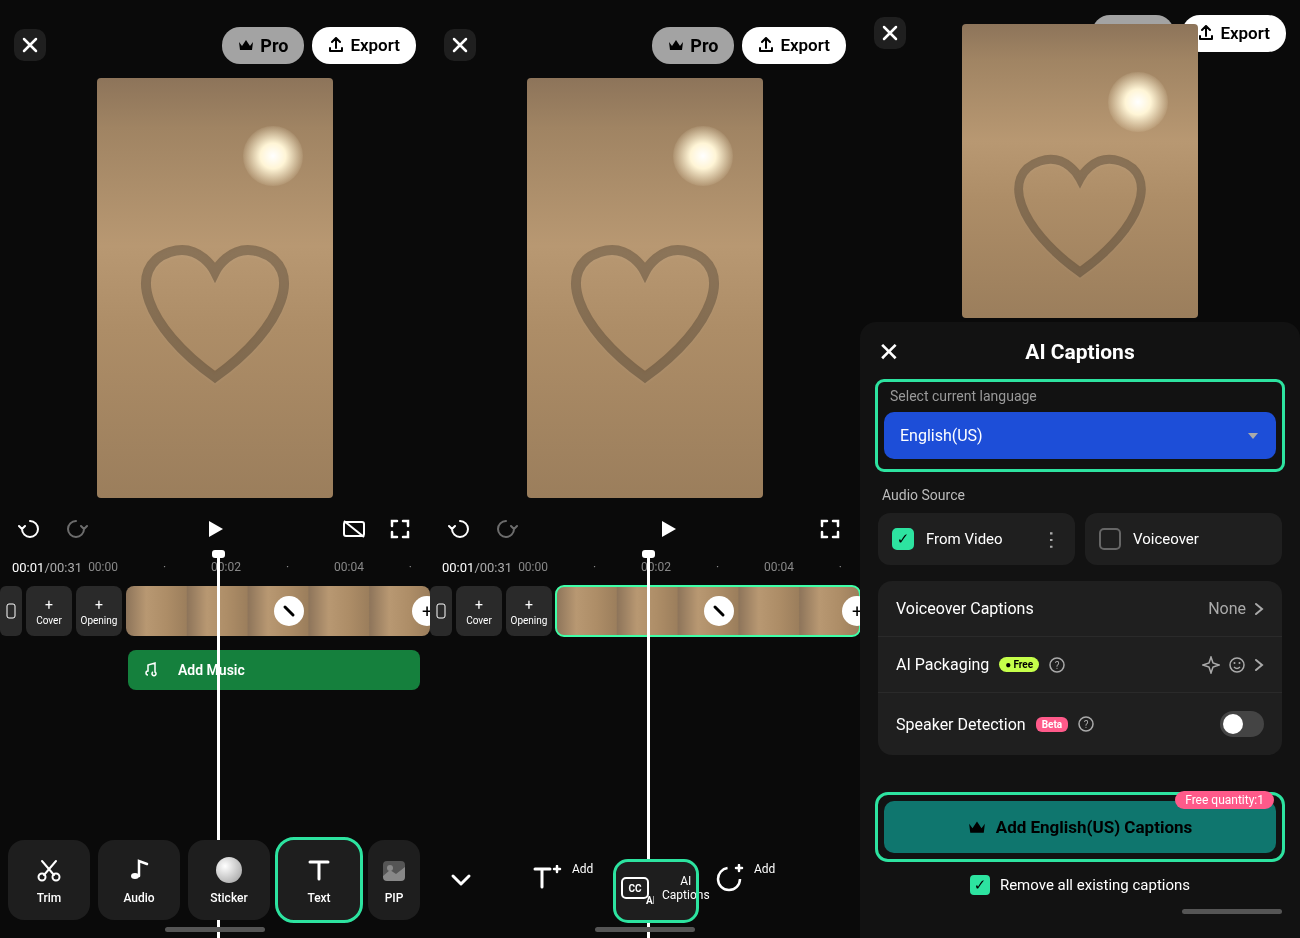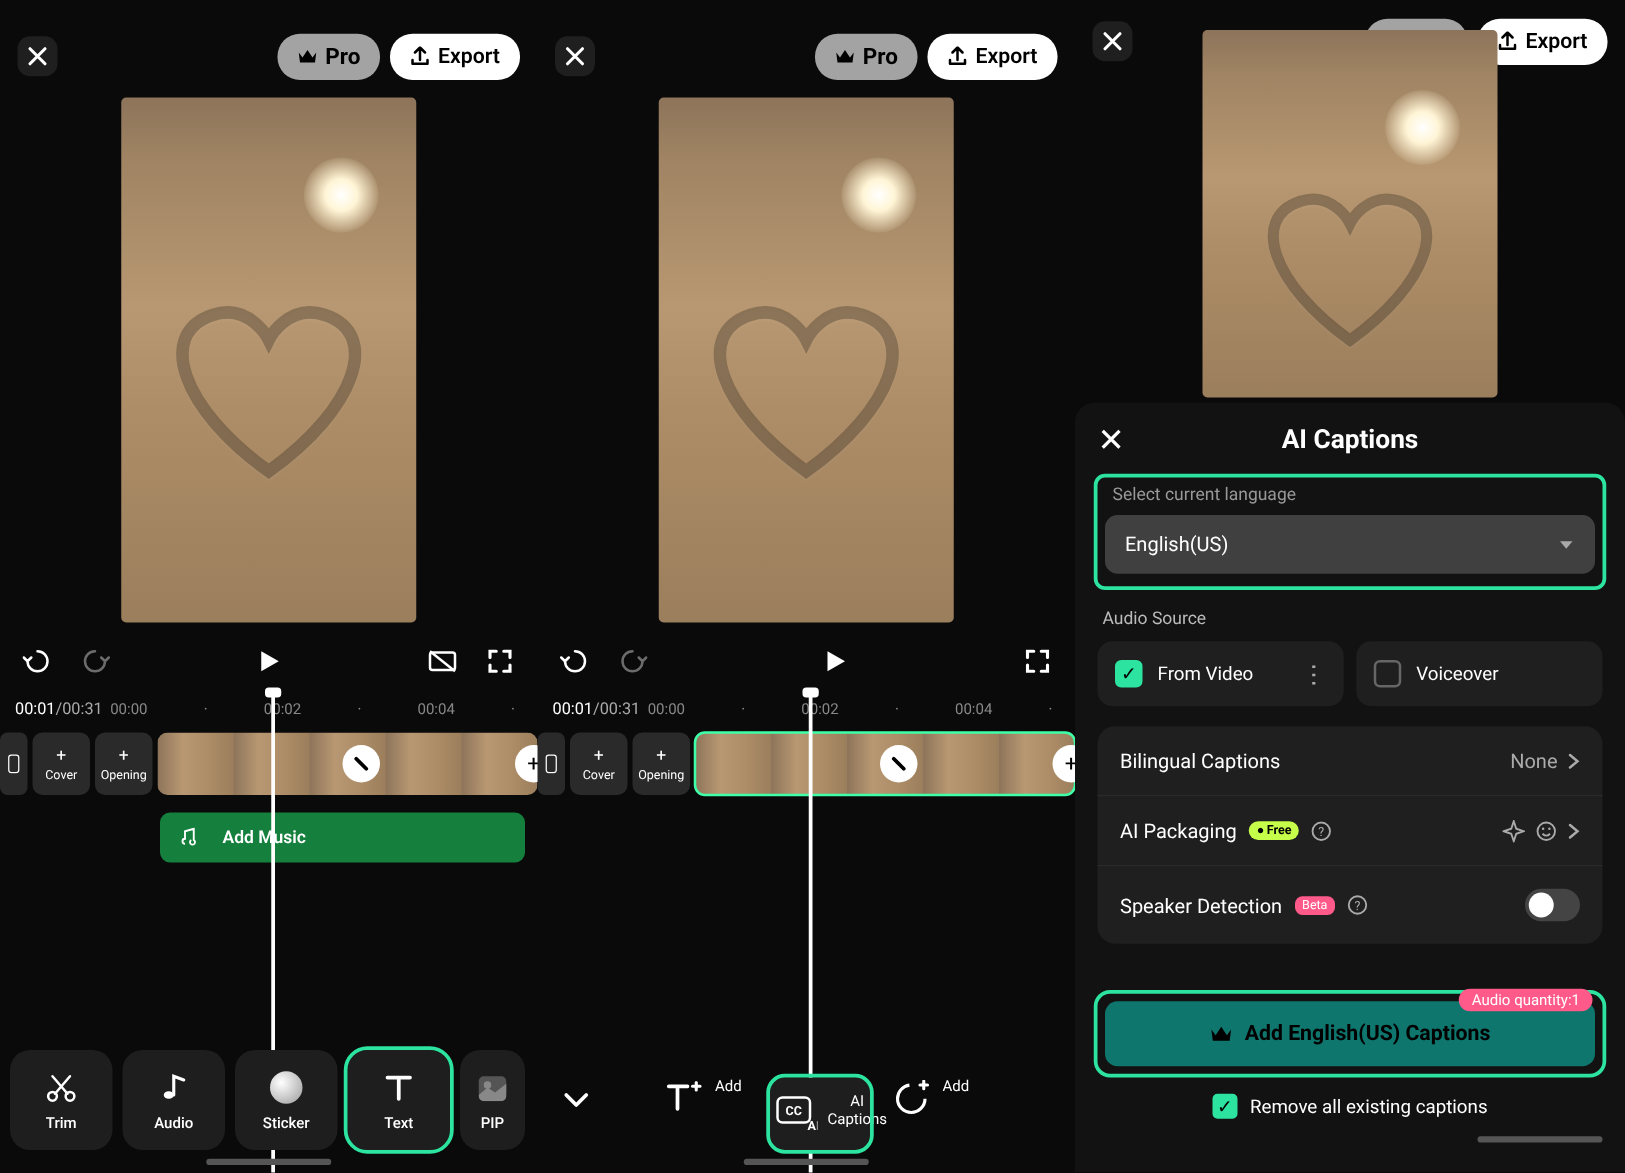--- a/index.html
+++ b/index.html
@@ -291,21 +291,21 @@
     outline: 3px solid #2de3a0;
     border-radius: 6px;
     padding: 6px 6px 10px 6px;
   }
   .lbl {
     color:#999;
     font-size:14px;
     padding: 0 6px 8px 6px;
   }
   .select {
-    background:#404040;
+    background:#1d4ed8;
     border-radius: 10px;
     padding: 14px 16px;
     font-size: 16px;
     display:flex; justify-content:space-between; align-items:center;
   }
   .section-lbl { color:#bbb; font-size:14px; margin: 18px 0 10px 4px; }
   .chipr { display:flex; gap:10px; }
   .chip {
     flex:1;
     background:#1f1f1f;
@@ -325,21 +325,21 @@
   }
   .opt-row {
     padding: 18px;
     display:flex; align-items:center; gap:10px;
     font-size:16px;
     border-bottom: 1px solid #2a2a2a;
   }
   .opt-row:last-child { border-bottom:none; }
   .opt-row .rv { margin-left:auto; color:#aaa; display:flex; gap:8px; align-items:center; }
   .badge-free { background:#c5ff4a; color:#000; font-weight:700; font-size:10px; padding:2px 6px; border-radius:8px; display:flex; align-items:center; gap:2px;}
-  .badge-beta { background:#ff5a8a; color:#fff; font-weight:400; font-size:10px; padding:2px 6px; border-radius:6px; }
+  .badge-beta { background:#ff5a8a; color:#fff; font-weight:700; font-size:10px; padding:2px 6px; border-radius:6px; }
   .toggle {
     margin-left:auto;
     width:44px; height:26px; background:#444; border-radius:13px; position:relative;
   }
   .toggle::after { content:''; position:absolute; width:20px; height:20px; background:#fff; border-radius:50%; top:3px; left:3px; }
 
   .cta-wrap { outline: 3px solid #2de3a0; border-radius:10px; padding: 6px; margin-top: 40px; position:relative; }
   .cta-btn {
     background:#0f766e;
     color:#000;
@@ -725,21 +725,21 @@
         <span class="dots">⋯</span>
       </div>
       <div class="chip">
         <div class="chk"></div>
         <span>Voiceover</span>
       </div>
     </div>
 
     <div class="opt-list">
       <div class="opt-row">
-        <span>Bilingual Captions</span>
+        <span>Voiceover Captions</span>
         <span class="rv">
             <span>None</span>
             <svg width="10" height="14" viewBox="0 0 10 14">
               <path d="M2 2 L8 7 L2 12" stroke="#aaa" stroke-width="2" fill="none" stroke-linecap="round"></path>
             </svg>
           </span>
       </div>
       <div class="opt-row">
         <span>AI Packaging</span>
         <span class="badge-free">●<span>Free</span></span>
@@ -767,21 +767,21 @@
         <span class="badge-beta">Beta</span>
         <svg width="16" height="16" viewBox="0 0 16 16">
             <circle cx="8" cy="8" r="7" stroke="#aaa" stroke-width="1.5" fill="none"></circle>
             <text x="8" y="12" text-anchor="middle" fill="#aaa" font-size="10">?</text>
           </svg>
         <div class="toggle"></div>
       </div>
     </div>
 
     <div class="cta-wrap">
-      <div class="free-qty">Audio quantity:1</div>
+      <div class="free-qty">Free quantity:1</div>
       <div class="cta-btn">
         <svg width="18" height="16" viewBox="0 0 16 14">
             <path d="M1 4 L4 8 L8 2 L12 8 L15 4 L14 12 L2 12 Z" fill="#000"></path>
           </svg>
         <span>Add English(US) Captions</span>
       </div>
     </div>
 
     <div class="remove-row">
       <div class="chk on" style="width:20px;height:20px;border-radius:4px">✓</div>

